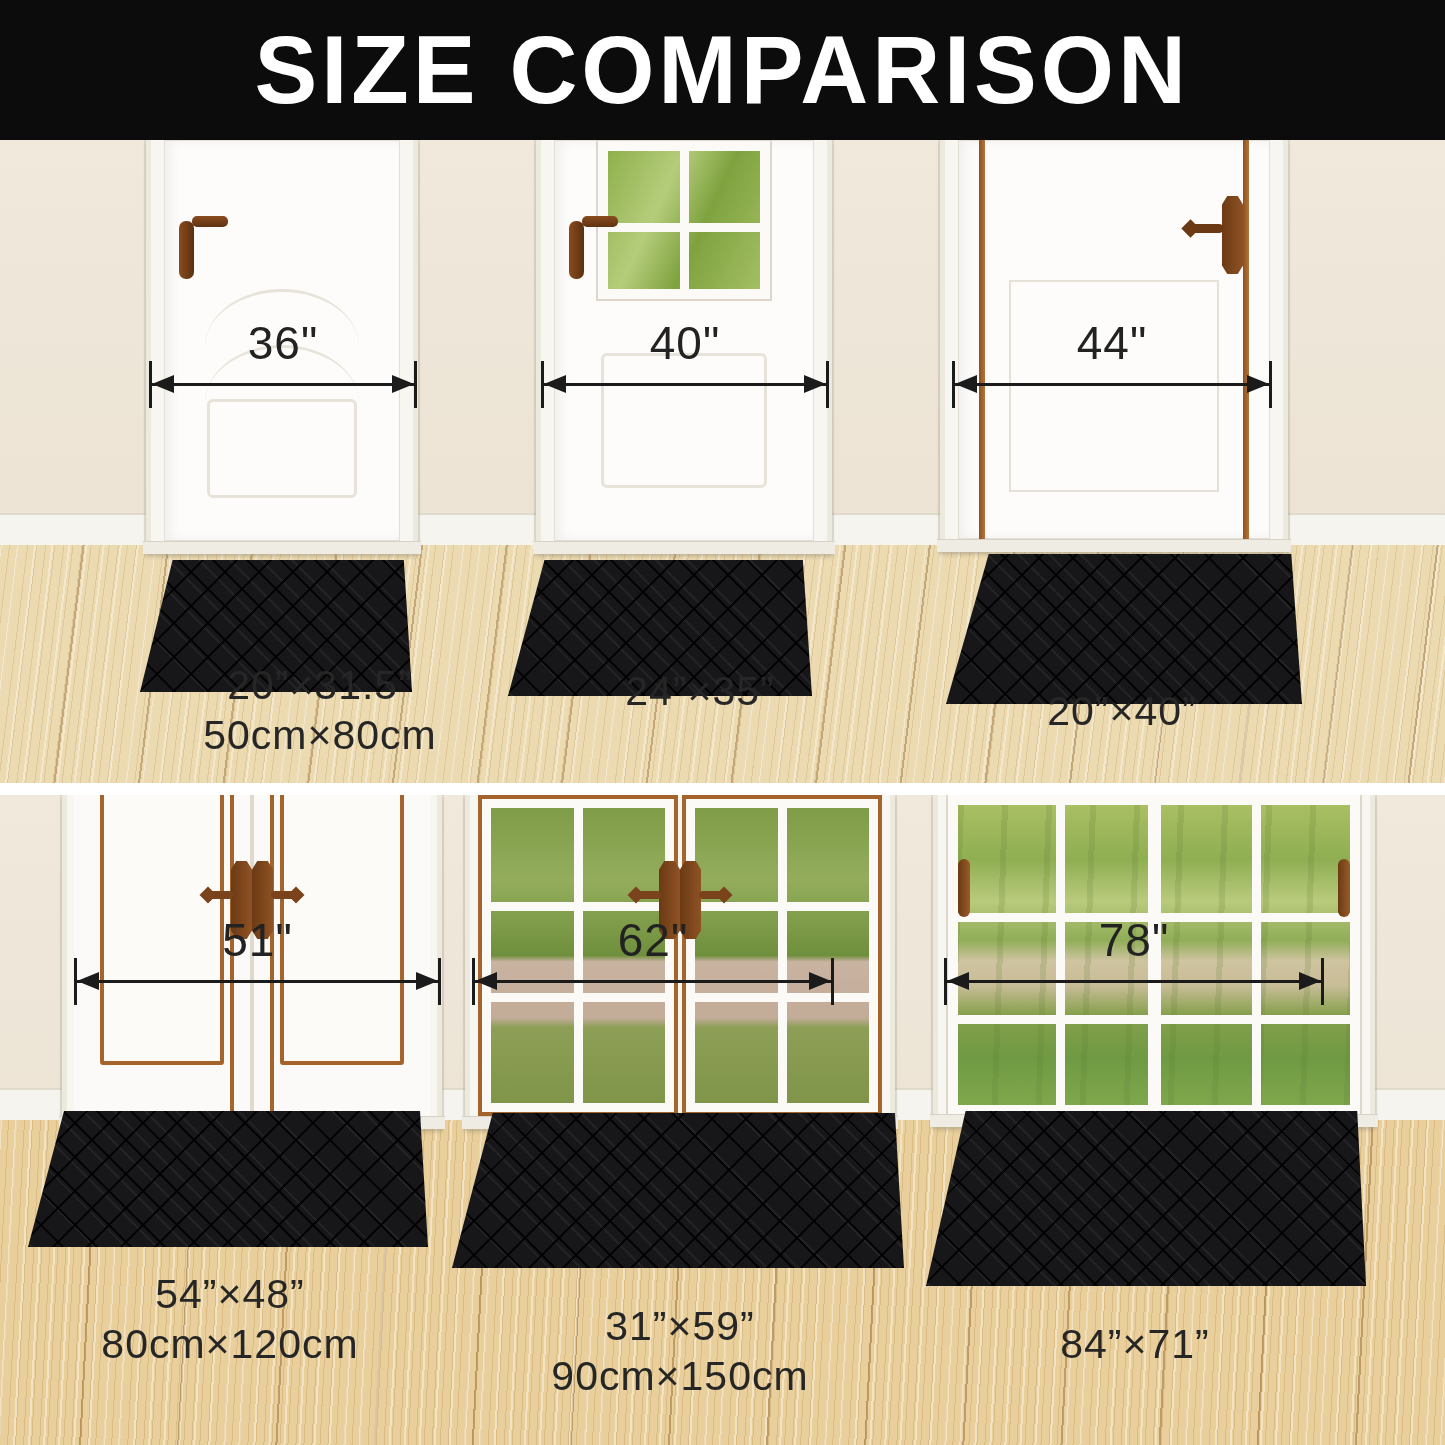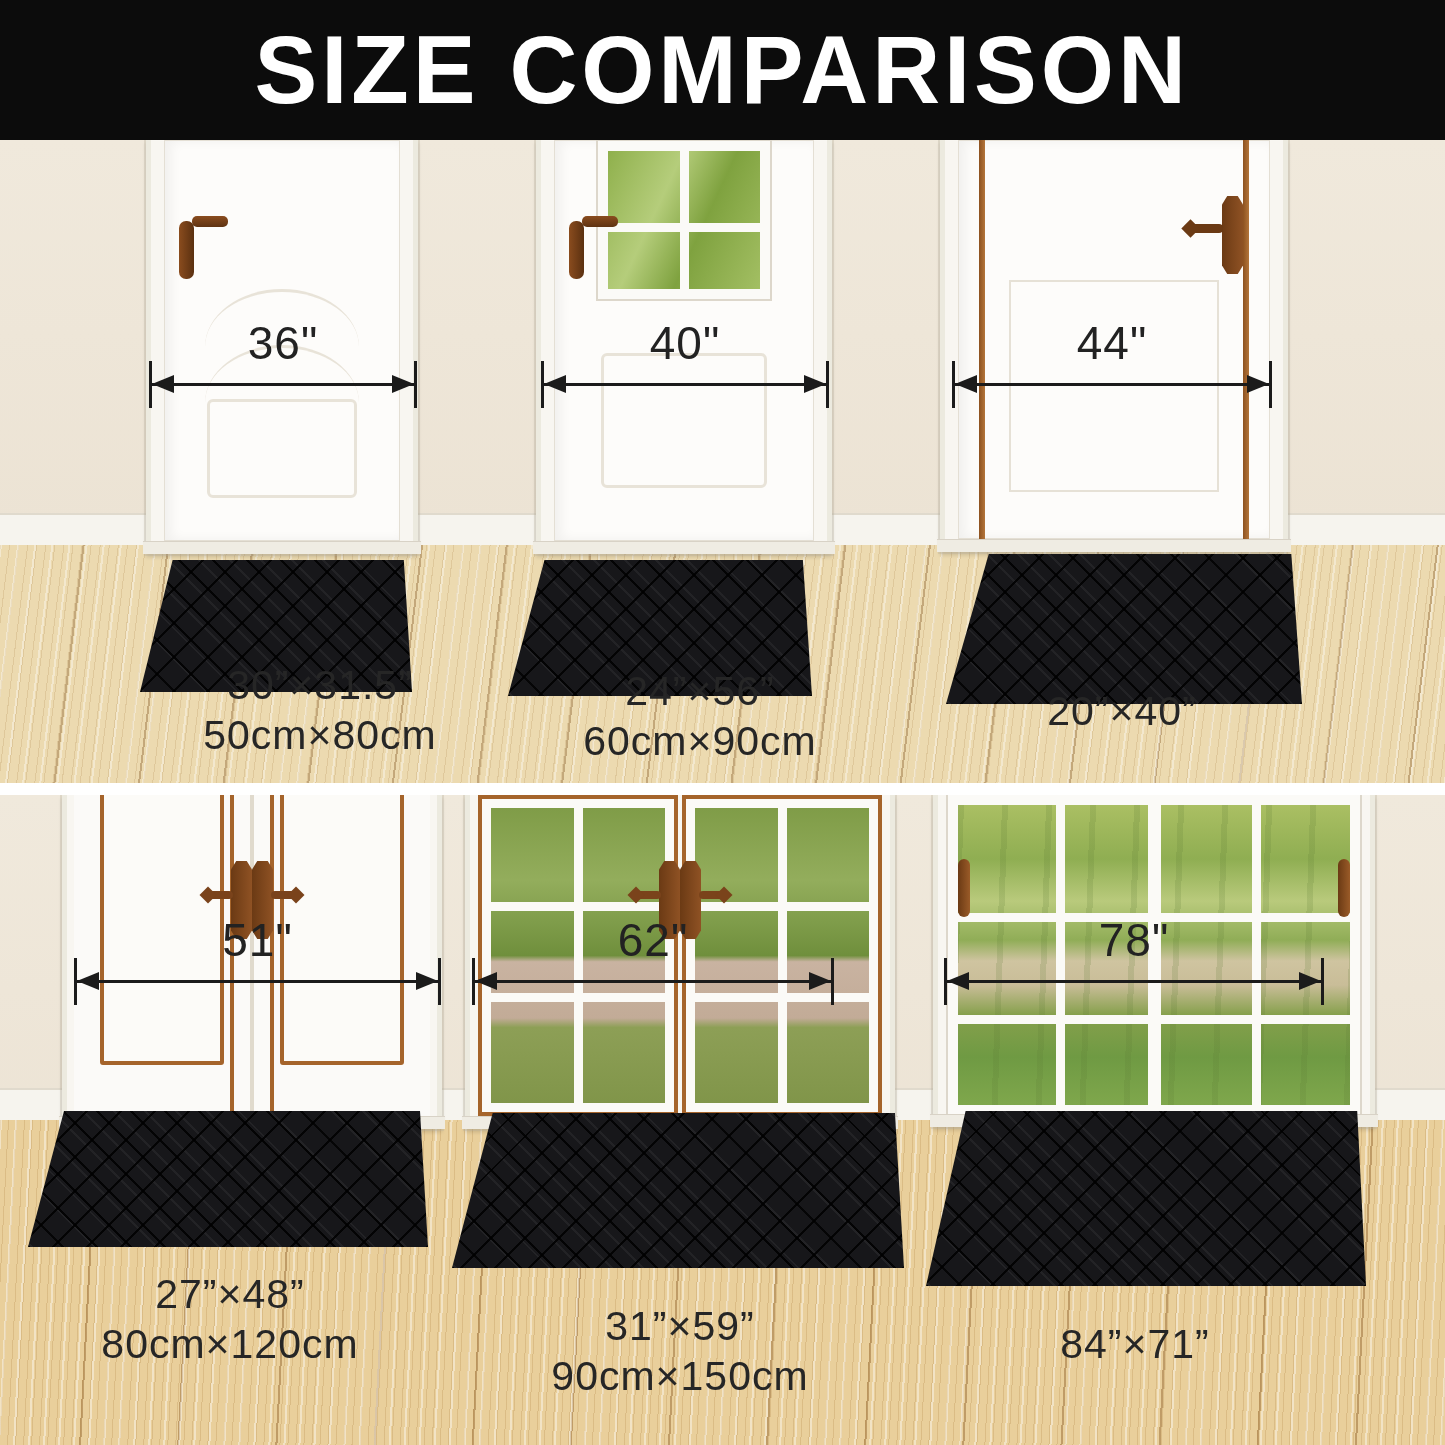--- a/index.html
+++ b/index.html
@@ -250,26 +250,25 @@
         <span class="tick tl"></span>
           <span class="tick tr"></span>
       </div>
     </div>
 
     <div class="mat mat-t1"></div>
     <div class="mat mat-t2"></div>
     <div class="mat mat-t3"></div>
 
     <div class="mat-label lab-t1">
-      <div>30”×31.5”</div>
+      <div>20”×31.5”</div>
       <div>50cm×80cm</div>
     </div>
     <div class="mat-label lab-t2">
-      <div>24”×56”</div>
-      <div>60cm×90cm</div>
+      <div>24”×35”</div>
     </div>
     <div class="mat-label lab-t3">
       <div>20”×40”</div>
     </div>
   </div>
 
   <div class="divider"></div>
 
   <div class="scene bottom">
     <div class="baseboard"></div>
@@ -353,21 +352,21 @@
         <span class="tick tl"></span>
           <span class="tick tr"></span>
       </div>
     </div>
 
     <div class="mat mat-b1"></div>
     <div class="mat mat-b2"></div>
     <div class="mat mat-b3"></div>
 
     <div class="mat-label lab-b1">
-      <div>27”×48”</div>
+      <div>54”×48”</div>
       <div>80cm×120cm</div>
     </div>
     <div class="mat-label lab-b2">
       <div>31”×59”</div>
       <div>90cm×150cm</div>
     </div>
     <div class="mat-label lab-b3">
       <div>84”×71”</div>
     </div>
   </div>

